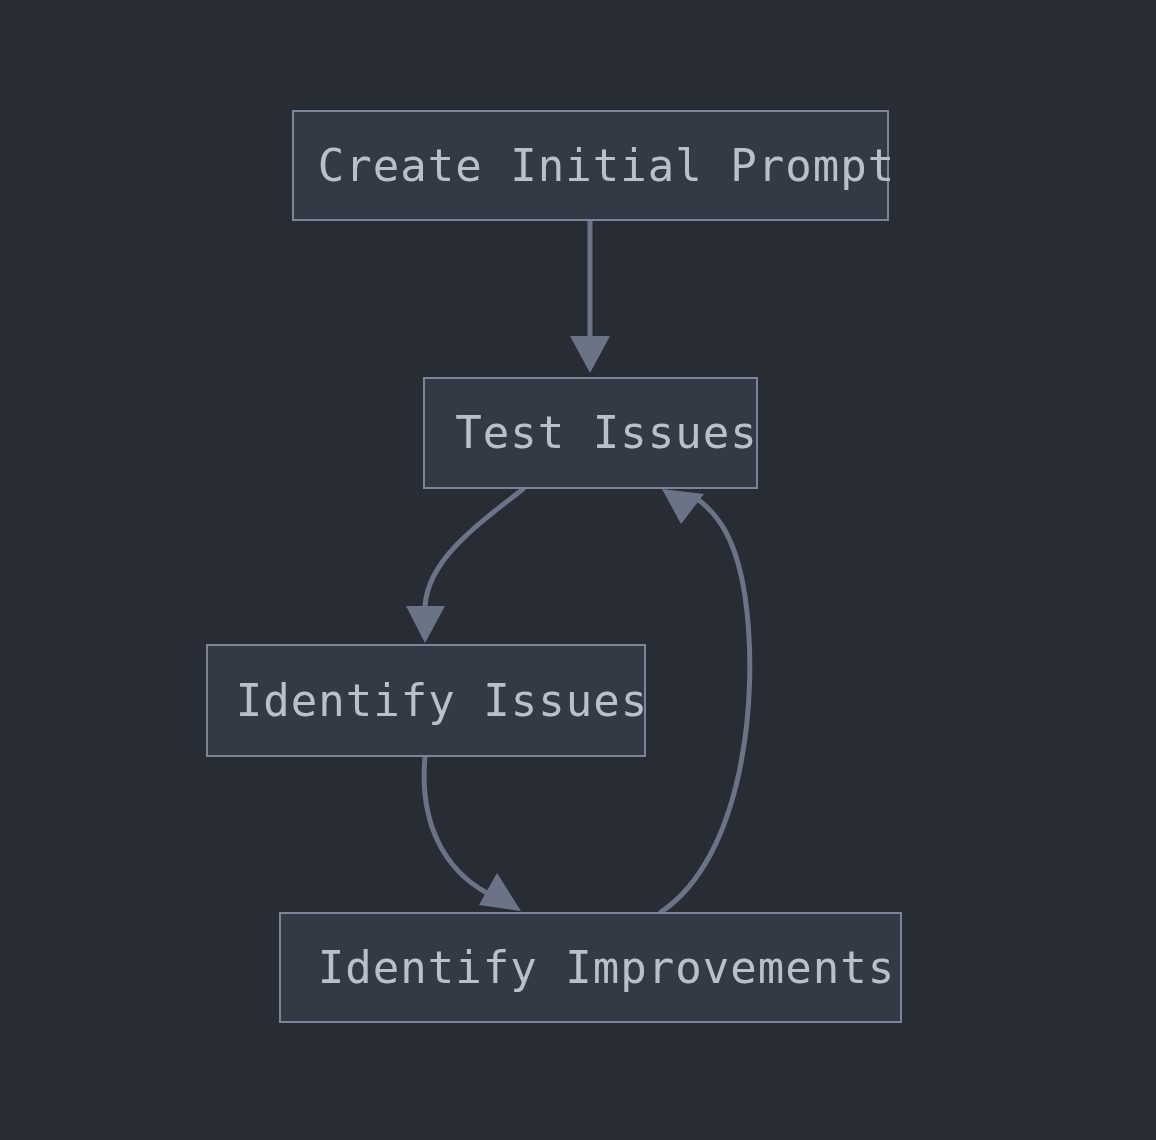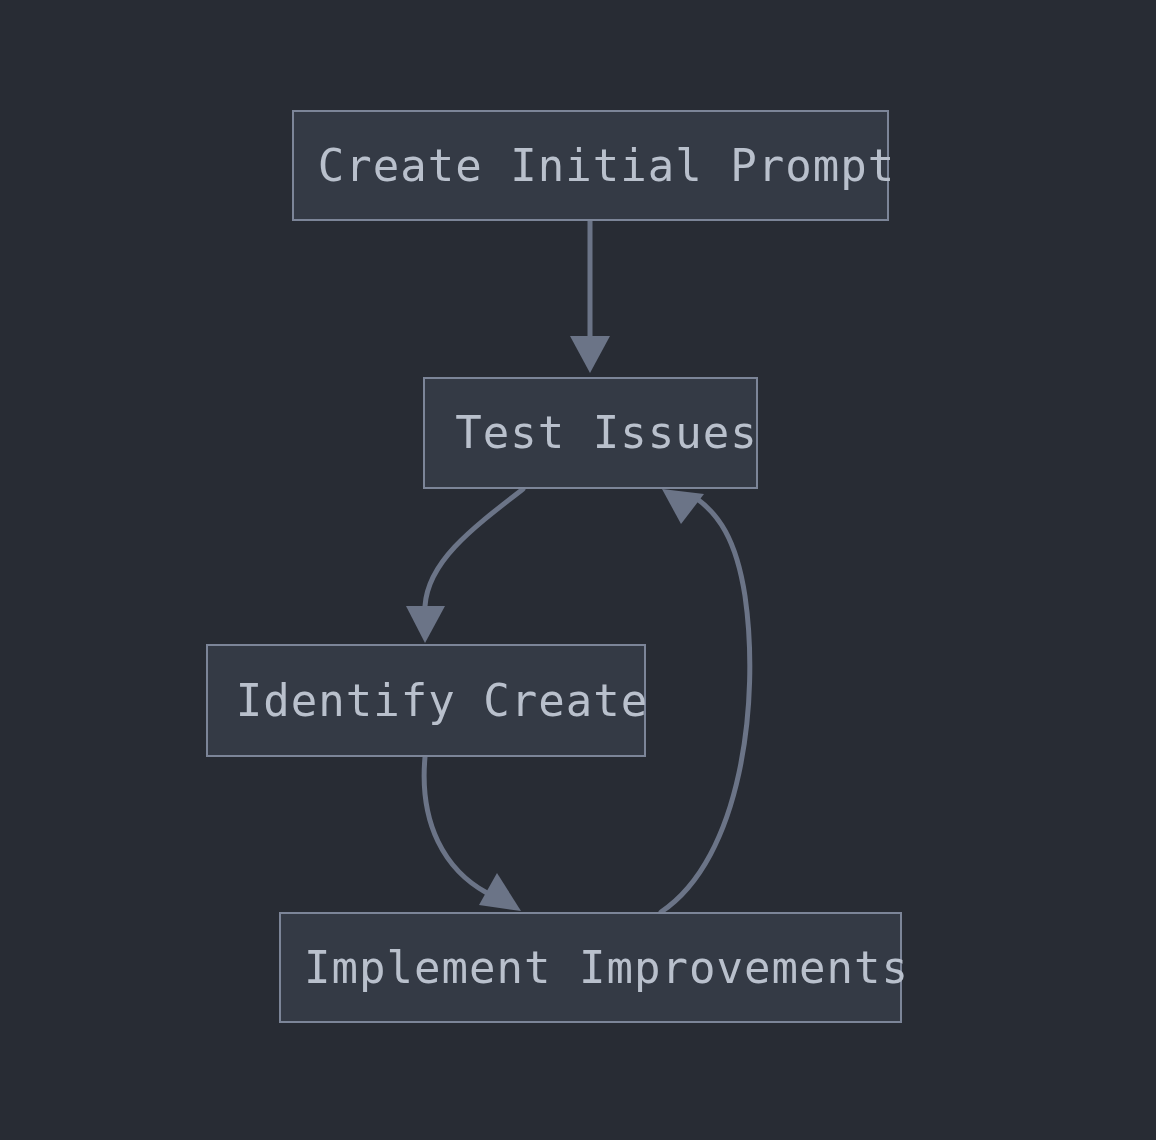--- a/index.html
+++ b/index.html
@@ -79,20 +79,20 @@
 
   <div class="flow-node" id="node-create-initial-prompt">
     <span class="flow-node-label">Create Initial Prompt</span>
   </div>
 
   <div class="flow-node" id="node-test-prompt">
     <span class="flow-node-label">Test Issues</span>
   </div>
 
   <div class="flow-node" id="node-identify-issues">
-    <span class="flow-node-label">Identify Create</span>
+    <span class="flow-node-label">Identify Issues</span>
   </div>
 
   <div class="flow-node" id="node-implement-improvements">
-    <span class="flow-node-label">Implement Improvements</span>
+    <span class="flow-node-label">Identify Improvements</span>
   </div>
 
 </div>
 
 </body></html>

